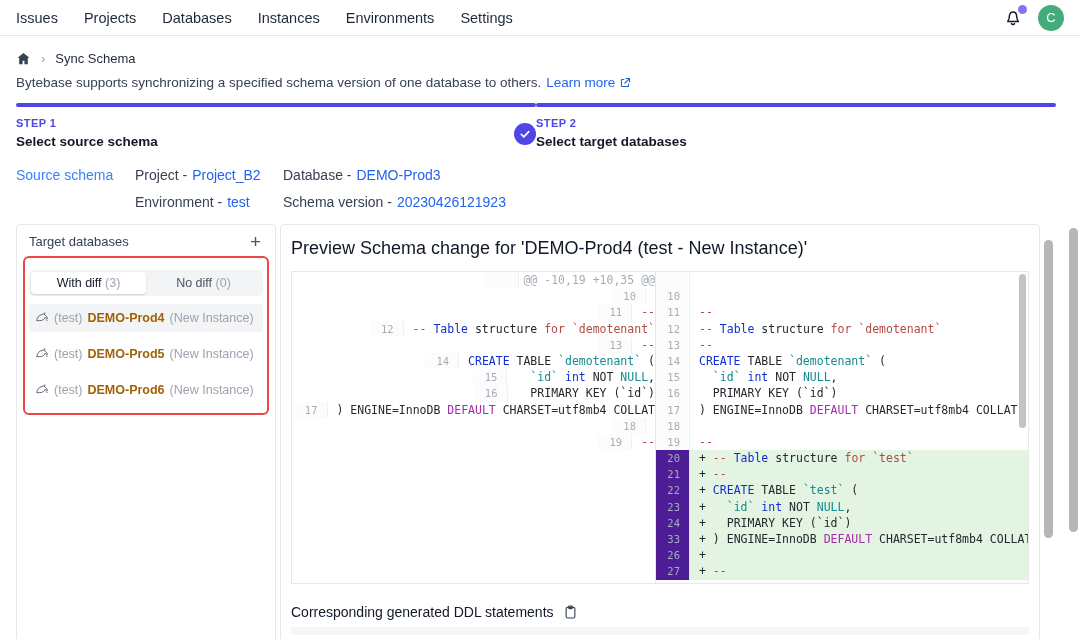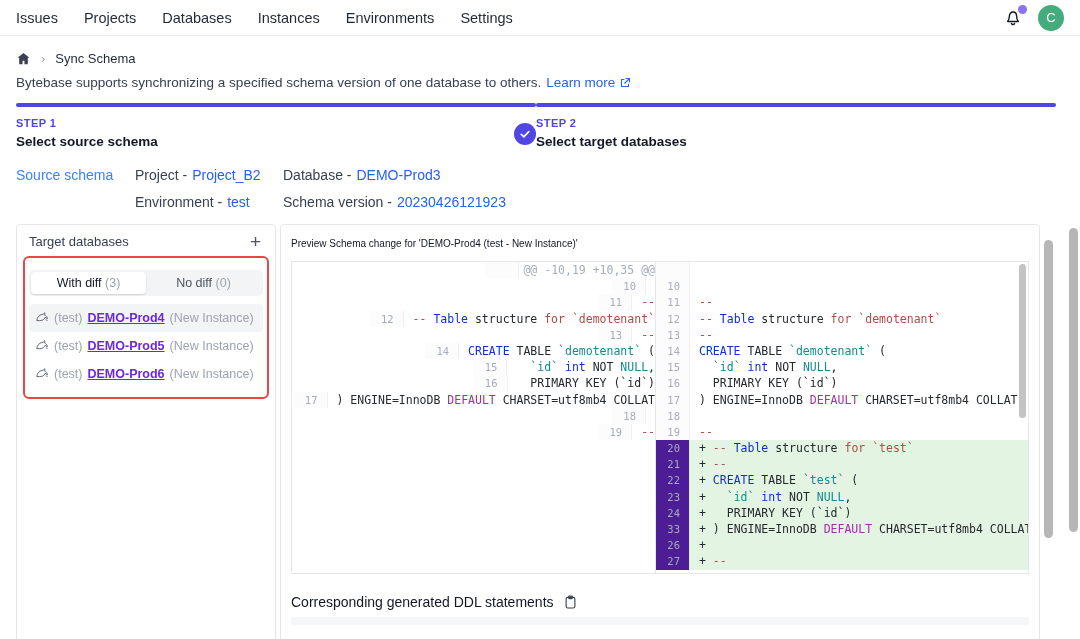--- a/index.html
+++ b/index.html
@@ -46,26 +46,26 @@
   .right-card { width:760px; height:420px; border:1px solid #e5e7eb; border-radius:4px; background:#fff; }
 
   .panel-head { display:flex; align-items:center; justify-content:space-between; padding:9px 12px 7px; font-size:13px; color:#374151; }
   .plus-btn { font-size:19px; color:#4b5563; line-height:14px; cursor:pointer; padding:0 2px; }
 
   .red-box { margin:0 6px; border:2px solid #ef4444; border-radius:6px; padding:12px 4px 9px; }
   .tabs { display:flex; background:#f3f4f6; border-radius:5px; padding:2px; }
   .tab { flex:1; text-align:center; font-size:12.5px; color:#4b5563; padding:4px 0; border-radius:4px; cursor:pointer; }
   .tab .cnt { color:#9ca3af; }
   .tab.active { background:#fff; box-shadow:0 1px 2px rgba(0,0,0,.15); color:#111827; }
-  .db-list { margin-top:8px; display:flex; flex-direction:column; }
+  .db-list { margin-top:8px; display:flex; flex-direction:column; gap:8px; }
   .db-row { height:28px; display:flex; align-items:center; gap:5px; padding:0 6px; font-size:12.5px; border-radius:3px; cursor:pointer; color:#9ca3af; white-space:nowrap; }
   .db-row.selected { background:#f3f4f6; }
-  .db-name { color:#6d28d9; font-weight:700;text-decoration:underline; }
-
-  .preview-title { padding:13px 10px 0; font-size:10px; color:#111827; }
+  .db-name { color:#a16207; font-weight:700; }
+
+  .preview-title { padding:13px 10px 0; font-size:18px; color:#111827; }
 
   
   .diff { margin:12px 10px 0; height:313px; border:1px solid #e5e7eb; display:flex; background:#fff;
           font-family:"DejaVu Sans Mono", monospace; font-size:11.5px; overflow:hidden; }
   .pane { overflow:hidden; display:flex; flex-direction:column; }
   .pane-left { width:364px; border-right:1px solid #e5e7eb;align-items:flex-end; }
   .pane-right { flex:1; position:relative; }
   .cl { display:flex; height:16.2px; line-height:16.2px; flex:0 0 auto; }
   .ln { width:34px; flex:0 0 34px; text-align:right; padding-right:9px; color:#a6adb8; font-size:10.5px; background:#fcfcfc; border-right:1px solid #f0f0f0; }
   .code { padding-left:9px; white-space:pre; overflow:hidden; color:#24292e; }

